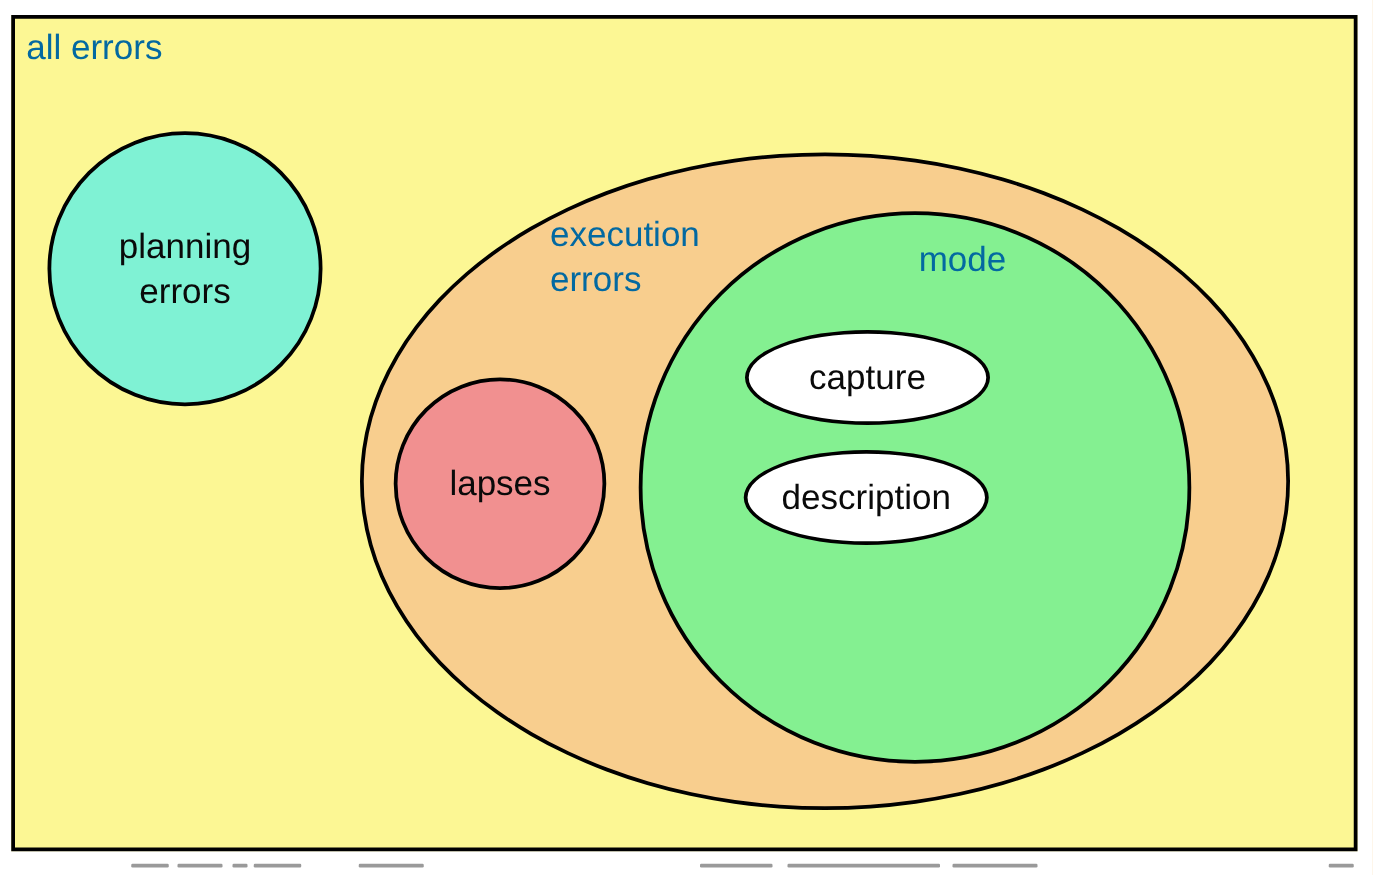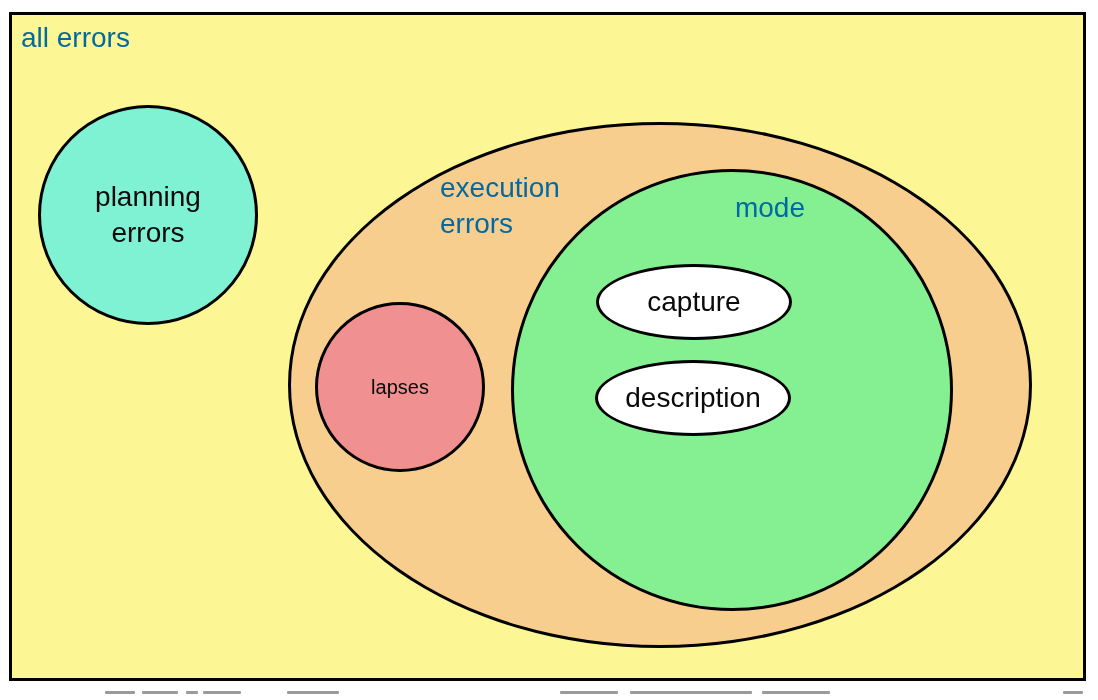--- a/index.html
+++ b/index.html
@@ -88,21 +88,21 @@
     left: 315px;
     top: 302px;
     width: 170px;
     height: 170px;
     background: #F19090;
     display: flex;
     align-items: center;
     justify-content: center;
   }
   .lapses-circle .lbl {
-    font-size: 20px;
+    font-size: 28px;
   }
   .slip-type {
     width: 196px;
     height: 76px;
     background: #FFFFFF;
     display: flex;
     align-items: center;
     justify-content: center;
   }
   .slip-type .lbl {

